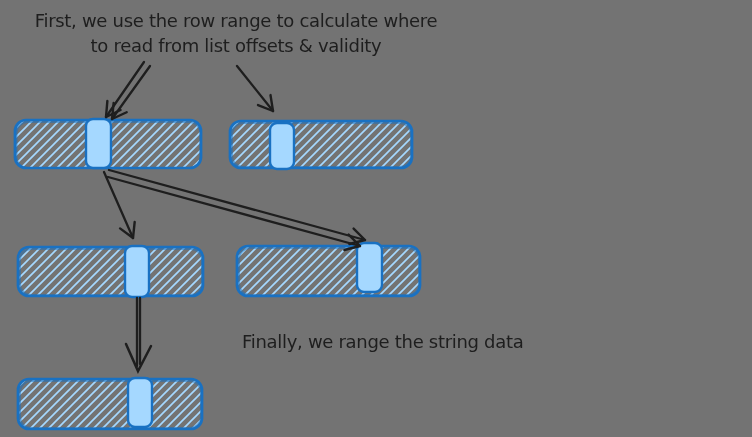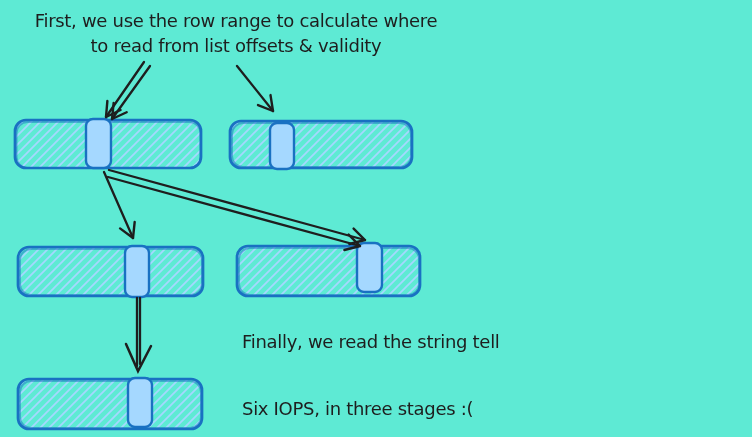--- a/index.html
+++ b/index.html
@@ -4,21 +4,21 @@
 <style>
   html, body {
     margin: 0;
     padding: 0;
     background: #ffffff;
   }
   .canvas {
     position: relative;
     width: 752px;
     height: 437px;
-    background: #5eead4;
+    background: #737373;
     overflow: hidden;
     font-family: "DejaVu Sans", sans-serif;
   }
   .diagram-svg {
     position: absolute;
     left: 0;
     top: 0;
   }
   .label {
     position: absolute;
@@ -98,17 +98,16 @@
         <path d="M140,298 L140,364"></path>
         <path d="M126,344 L138,371 L151,346" stroke-width="2.5"></path>
       </g>
     </g>
   </svg>
 
   <div class="label centered" style="left:3px; top:8px; width:466px;">First, we use the row range to calculate where
 to read from list offsets &amp; validity</div>
 
 
-  <div class="label" style="left:242px; top:329px;">Finally, we read the string tell</div>
+  <div class="label" style="left:242px; top:329px;">Finally, we range the string data</div>
 
-  <div class="label" style="left:242px; top:396px;">Six IOPS, in three stages :(</div>
 
 </div>
 
 </body></html>

